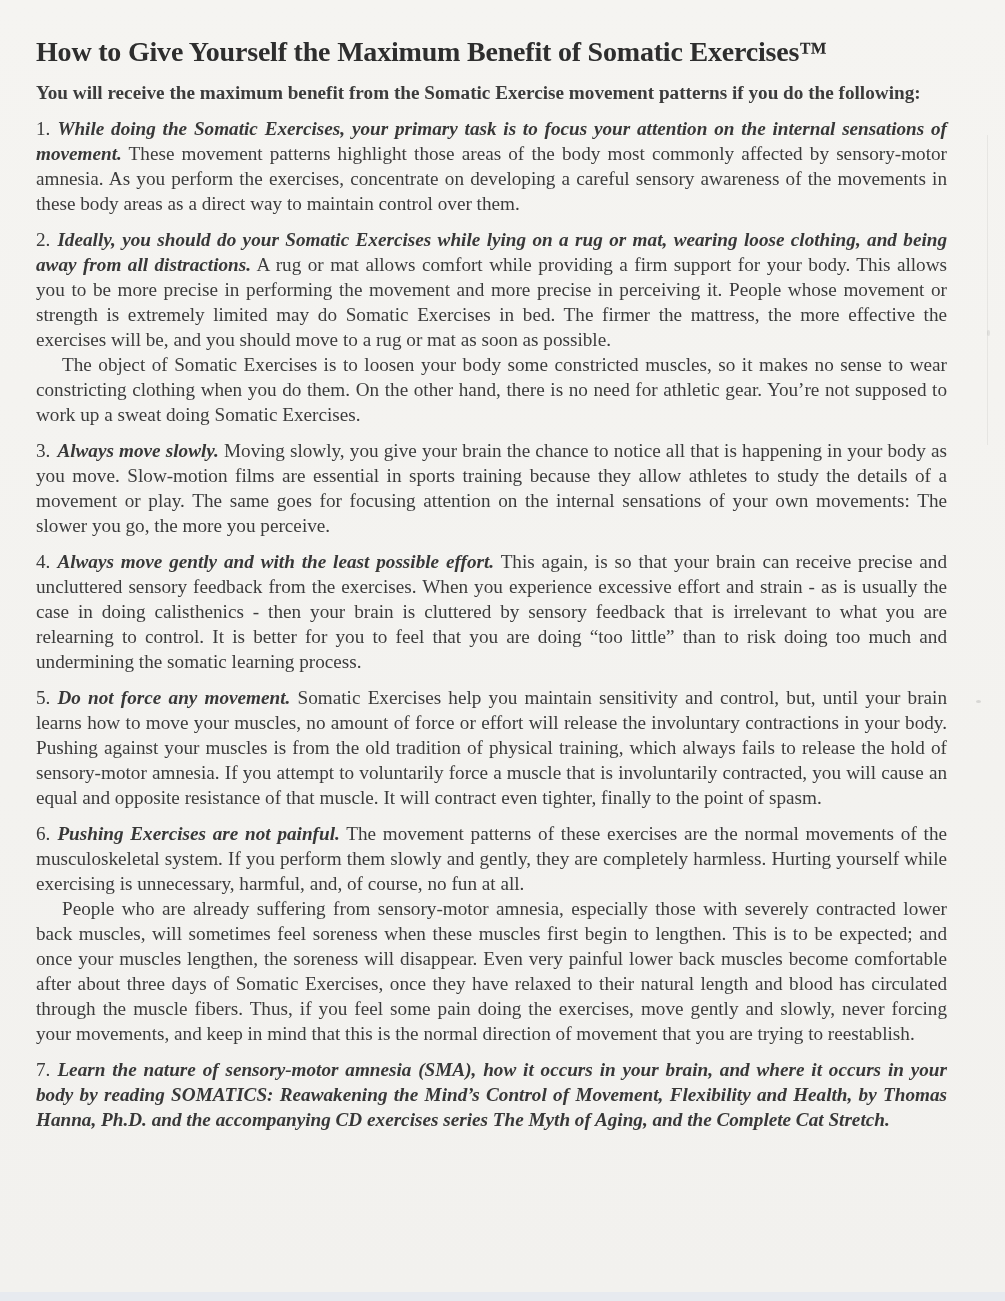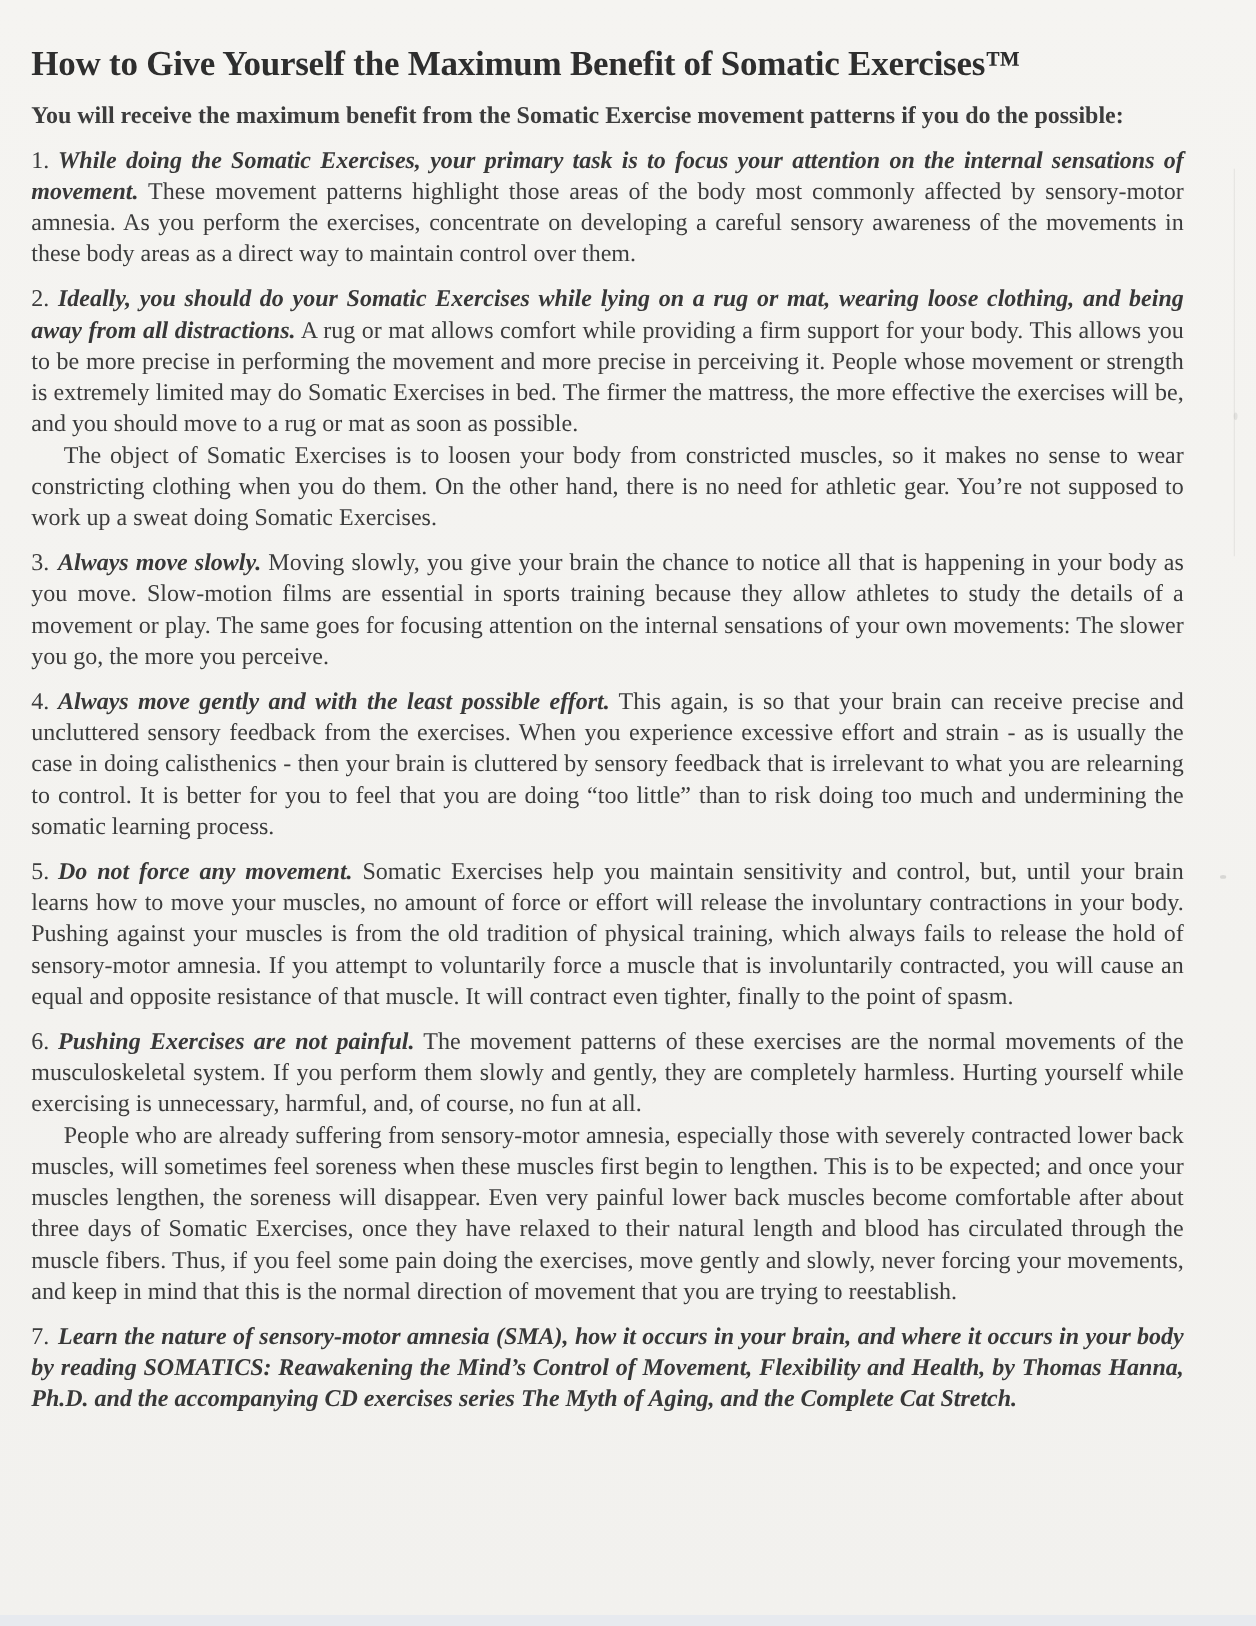--- a/index.html
+++ b/index.html
@@ -11,21 +11,21 @@
     height: 1301px;
     overflow: hidden;
     position: relative;
     background: #f4f3f0;
     font-family: "Liberation Serif", "DejaVu Serif", serif;
     color: #3c3c3c;
   }
   .page {
     position: absolute;
     inset: 0;
-    padding: 36px 58px 0 25px;
+    padding: 36px 58px 0 36px;
     box-sizing: border-box;
     background: linear-gradient(180deg, #f5f4f1 0%, #f3f2ef 60%, #f2f1ee 100%);
   }
   h1.doc-title {
     margin: 0 0 12px 0;
     font-size: 28px;
     font-weight: bold;
     color: #2e2e2e;
     letter-spacing: -0.2px;
     white-space: nowrap;
@@ -94,31 +94,31 @@
   }
 </style>
 </head>
 <body>
 
 <div class="page">
 
   <h1 class="doc-title">How to Give Yourself the Maximum Benefit of Somatic Exercises™</h1>
 
   <div class="block">
-    <p class="intro-bold">You will receive the maximum benefit from the Somatic Exercise movement patterns if you do the possible:</p>
+    <p class="intro-bold">You will receive the maximum benefit from the Somatic Exercise movement patterns if you do the following:</p>
   </div>
 
   <div class="block">
     <p><span class="num">1.</span><span class="lead">While doing the Somatic Exercises, your primary task is to focus your attention on the internal sensations of movement.</span> <span>These movement patterns highlight those areas of the body most commonly affected by sensory-motor amnesia.  As you perform the exercises, concentrate on developing a careful sensory awareness of the movements in these body areas as a direct way to maintain control over them.</span></p>
 
   </div>
 
   <div class="block">
     <p><span class="num">2.</span><span class="lead">Ideally, you should do your Somatic Exercises while lying on a rug or mat, wearing loose clothing, and being away from all distractions.</span> <span>A rug or mat allows comfort while providing a firm support for your body.  This allows you to be more precise in performing the movement and more precise in perceiving it.  People whose movement or strength is extremely limited may do Somatic Exercises in bed.  The firmer the mattress, the more effective the exercises will be, and you should move to a rug or mat as soon as possible.</span></p>
-    <p class="cont">The object of Somatic Exercises is to loosen your body from constricted muscles, so it makes no sense to wear constricting clothing when you do them.  On the other hand, there is no need for athletic gear.  You’re not supposed to work up a sweat doing Somatic Exercises.</p>
+    <p class="cont">The object of Somatic Exercises is to loosen your body some constricted muscles, so it makes no sense to wear constricting clothing when you do them.  On the other hand, there is no need for athletic gear.  You’re not supposed to work up a sweat doing Somatic Exercises.</p>
   </div>
 
   <div class="block">
     <p><span class="num">3.</span><span class="lead">Always move slowly.</span> <span>Moving slowly, you give your brain the chance to notice all that is happening in your body as you move.  Slow-motion films are essential in sports training because they allow athletes to study the details of a movement or play.  The same goes for focusing attention on the internal sensations of your own movements:  The slower you go, the more you perceive.</span></p>
 
   </div>
 
   <div class="block">
     <p><span class="num">4.</span><span class="lead">Always move gently and with the least possible effort.</span> <span>This again, is so that your brain can receive precise and uncluttered sensory feedback from the exercises.  When you experience excessive effort and strain - as is usually the case in doing calisthenics - then your brain is cluttered by sensory feedback that is irrelevant to what you are relearning to control.  It is better for you to feel that you are doing “too little” than to risk doing too much and undermining the somatic learning process.</span></p>
 

